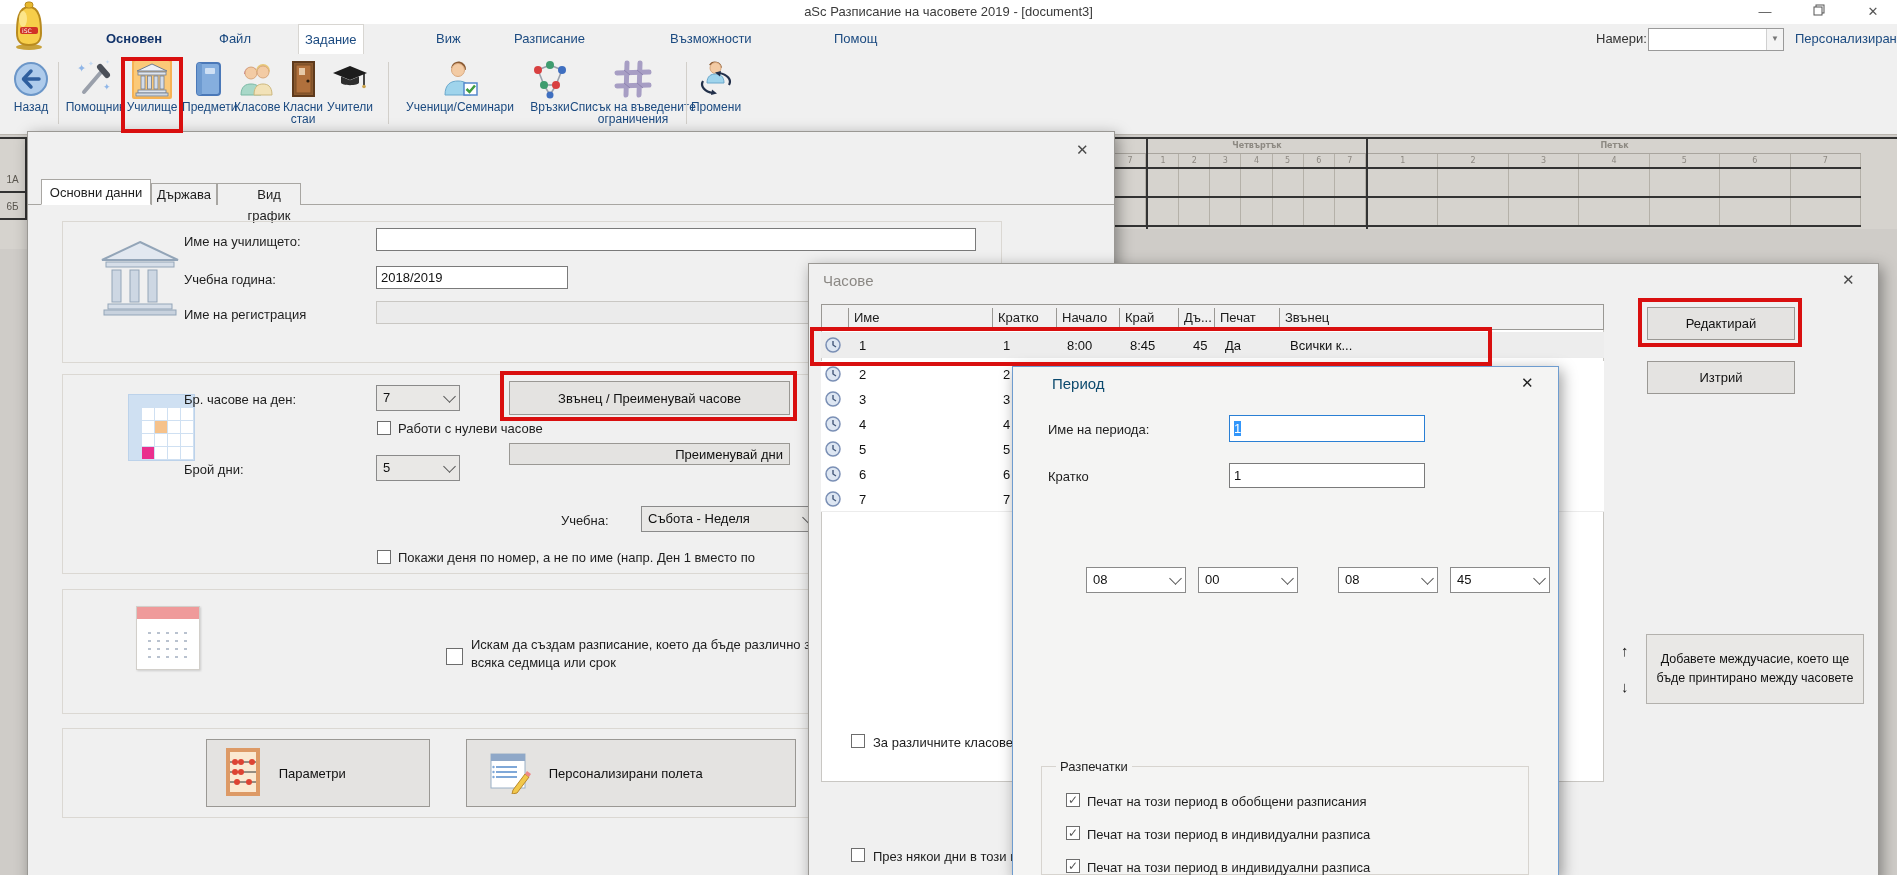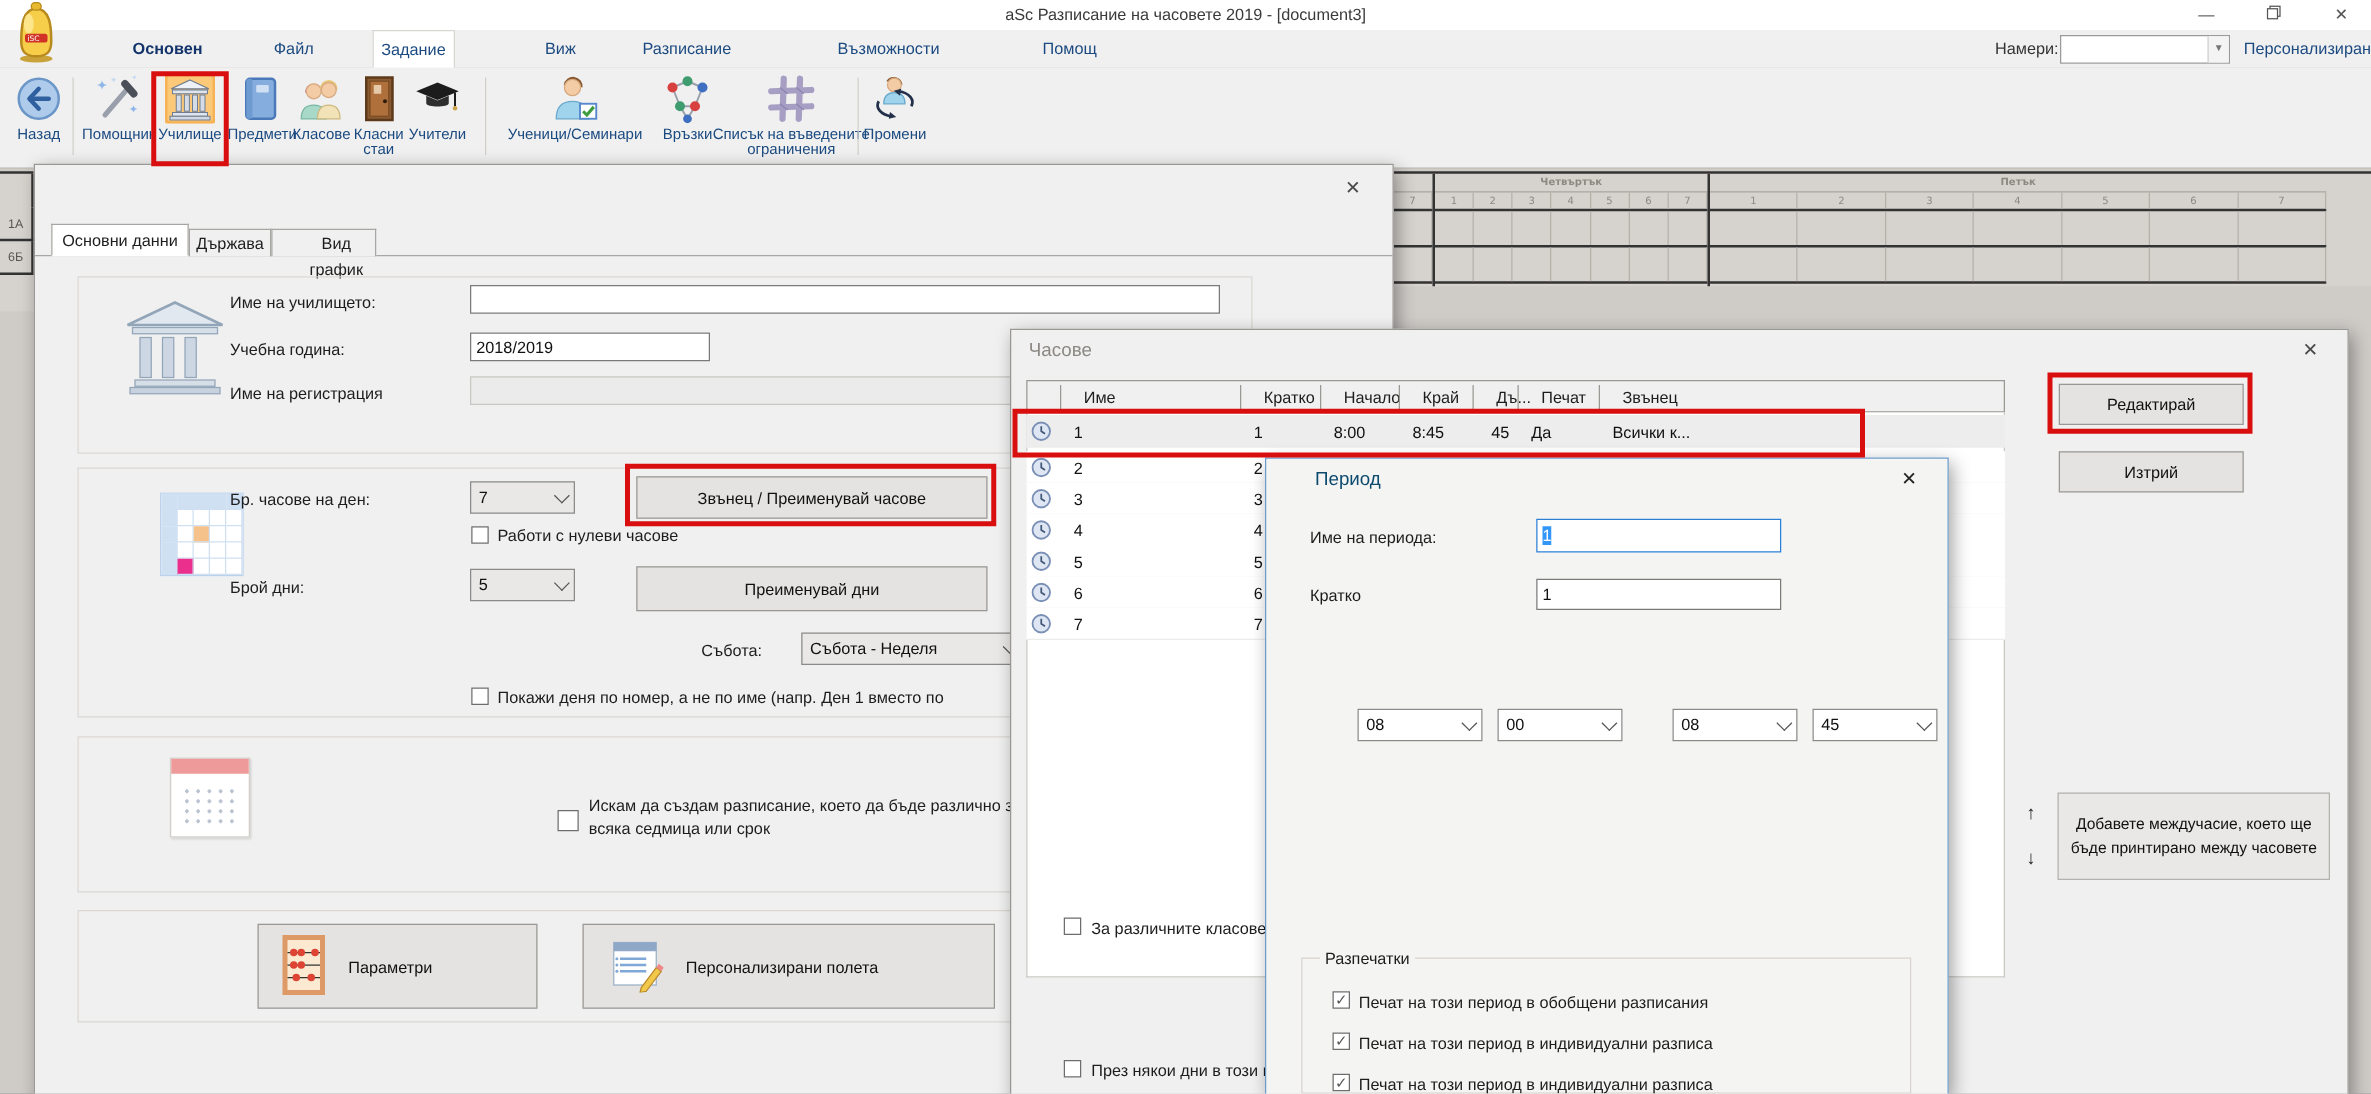--- a/index.html
+++ b/index.html
@@ -50,21 +50,21 @@
   .group{border:1px solid #dbd8d3;box-sizing:border-box;}
   .cb{width:14px;height:14px;background:#fff;border:1px solid #6d6d6d;box-sizing:border-box;font-size:12px;line-height:12px;text-align:center;color:#555;}
   fieldset.group{margin:0;padding:0;border:1px solid #d7d4cf;}
   fieldset.group legend{font-size:13px;color:#1d1d1d;margin-left:14px;padding:0 4px;}
   
   .tab{font-size:13px;color:#1d1d1d;text-align:center;box-sizing:border-box;}
   .tab.active{background:#fff;border:1px solid #a8a6a2;border-bottom:1px solid #fff;line-height:25px;}
   .tab.plain{background:#f0f0f0;border:1px solid #a8a6a2;border-bottom:none;line-height:21px;}
   
   #h-table-head{font-size:13px;color:#1d1d1d;background:#f0f0f0;border-bottom:1px solid #9a9894;}
-  .h-col{position:absolute;top:3px;line-height:20px;border-left:1px solid #9a9894;padding-left:18px;height:20px;}
+  .h-col{position:absolute;top:3px;line-height:20px;border-left:1px solid #9a9894;padding-left:5px;height:20px;}
   .h-cell{position:absolute;font-size:13px;color:#111;line-height:28px;}
   .h-row{position:absolute;left:12px;width:783px;height:25px;background:#fff;border-bottom:1px solid #ececec;}
   .clock{position:absolute;left:4px;top:5px;width:16px;height:16px;}
   
   .redbox{border:4px solid #d90f0f;box-sizing:border-box;z-index:60;pointer-events:none;}
   
   .arrowbtn{font-size:15px;color:#222;cursor:pointer;}
   #note-box{background:#e9e8e6;border:1px solid #b3b1ad;font-size:12.5px;color:#111;text-align:center;padding-top:15px;box-sizing:border-box;line-height:19px;}
   
   #grid-icon{display:grid;grid-template-columns:repeat(5,13px);grid-auto-rows:13px;border:1px solid #bcd2ea;background:#fff;}
@@ -399,22 +399,22 @@
         <span class="chev"></span>
     </div>
     <button class="abs btn" style="left:481px;top:249px;width:281px;height:34px;">Звънец / Преименувай часове</button>
     <span class="abs cb" style="left:349px;top:289px;"></span>
     <div class="abs lbl" style="left:370px;top:289px;">Работи с нулеви часове</div>
     <div class="abs lbl" style="left:156px;top:330px;">Брой дни:</div>
     <div class="abs combo" style="left:348px;top:323px;width:84px;height:26px;">
       <span class="val">5</span>
         <span class="chev"></span>
     </div>
-    <button class="abs btn" style="left:481px;top:321px;width:281px;height:36px;">Преименувай дни</button>
-    <div class="abs lbl" style="left:533px;top:381px;">Събота:</div>
+    <button class="abs btn" style="left:481px;top:311px;width:281px;height:22px;text-align:right;">Преименувай дни</button>
+    <div class="abs lbl" style="left:533px;top:381px;">Учебна:</div>
     <div class="abs combo" style="left:613px;top:374px;width:178px;height:26px;text-decoration:underline;">
       <span class="val">Събота - Неделя</span>
         <span class="chev"></span>
     </div>
     <span class="abs cb" style="left:349px;top:418px;"></span>
     <div class="abs lbl" style="left:370px;top:418px;">Покажи деня по номер, а не по име (напр. Ден 1 вместо по</div>
 
     <div class="abs group" style="left:34px;top:457px;width:940px;height:125px;"></div>
     <div class="abs" id="cal-icon" style="left:108px;top:474px;">
       <div class="band"></div>

